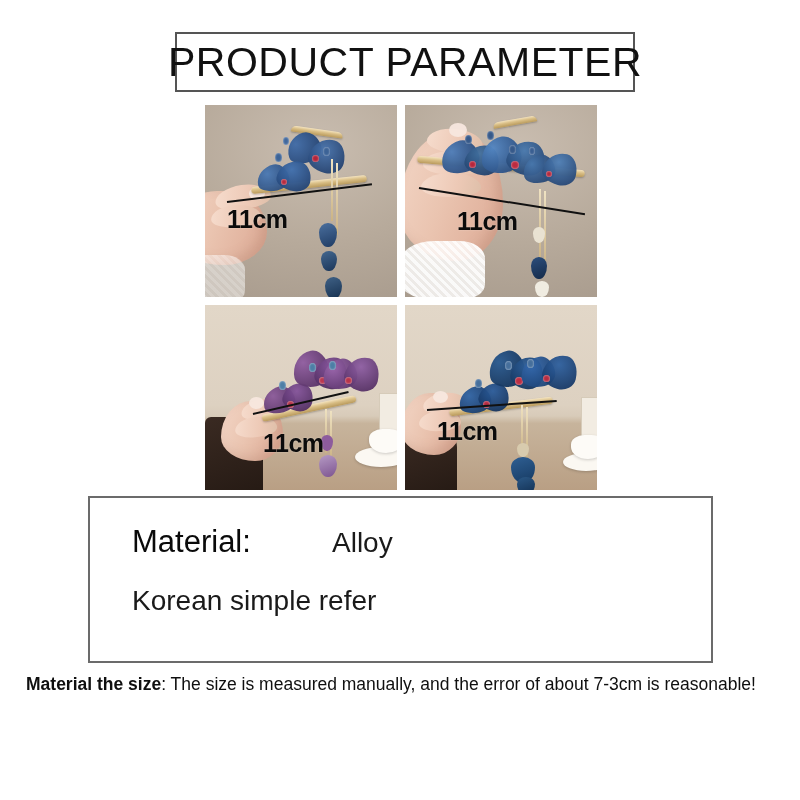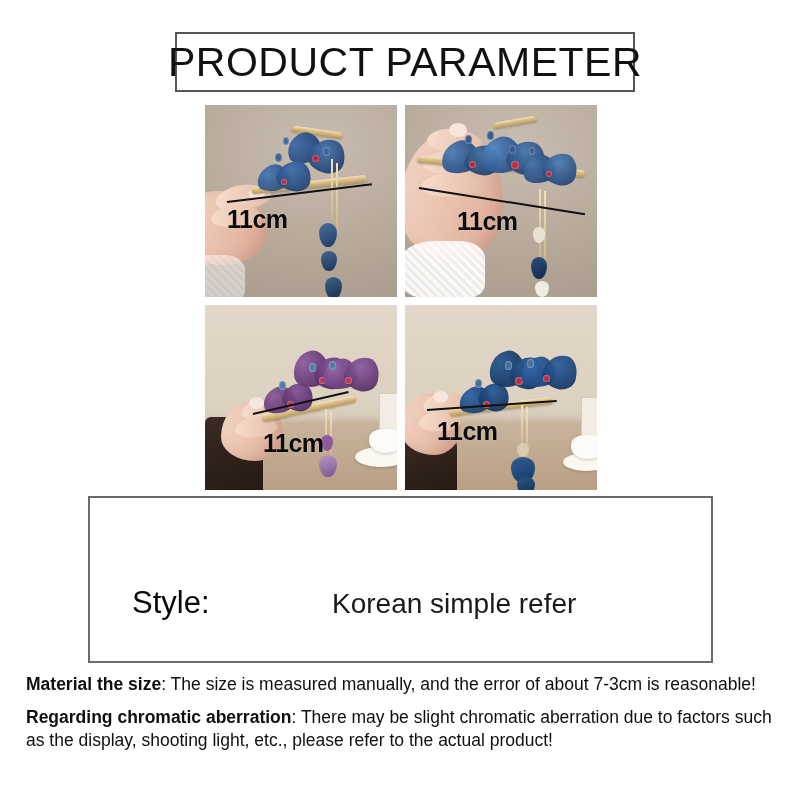--- a/index.html
+++ b/index.html
@@ -389,22 +389,24 @@
     <div class="drop" style="left:112px; top:138px; width:12px; height:14px; background:#d8cbae;"></div>
     <div class="drop" style="left:106px; top:152px; width:24px; height:26px; background:linear-gradient(160deg,#2f5f93,#163a62);"></div>
     <div class="drop" style="left:112px; top:172px; width:18px; height:18px; background:linear-gradient(160deg,#2b5886,#112e50);"></div>
 
     <div class="measure-line" style="left:22px; top:104px; width:130px; transform:rotate(-4deg);"></div>
     <div class="measure-label" style="left:32px; top:114px;">11cm</div>
   </div>
 </div>
 
 <div class="spec-box">
+  <div class="spec-row r1">
+    <div class="spec-key">Material:</div>
+    <div class="spec-val">Alloy</div>
+  </div>
   <div class="spec-row r2">
-    <div class="spec-key">Style:</div>
     <div class="spec-val">Korean simple refer</div>
   </div>
 </div>
 
 <div class="notes">
   <div class="note"><b>Material the size</b><span>: The size is measured manually, and the error of about 7-3cm is reasonable!</span></div>
-  <div class="note"><b>Regarding chromatic aberration</b><span>: There may be slight chromatic aberration due to factors such as the display, shooting light, etc., please refer to the actual product!</span></div>
 </div>
 
 </body></html>

